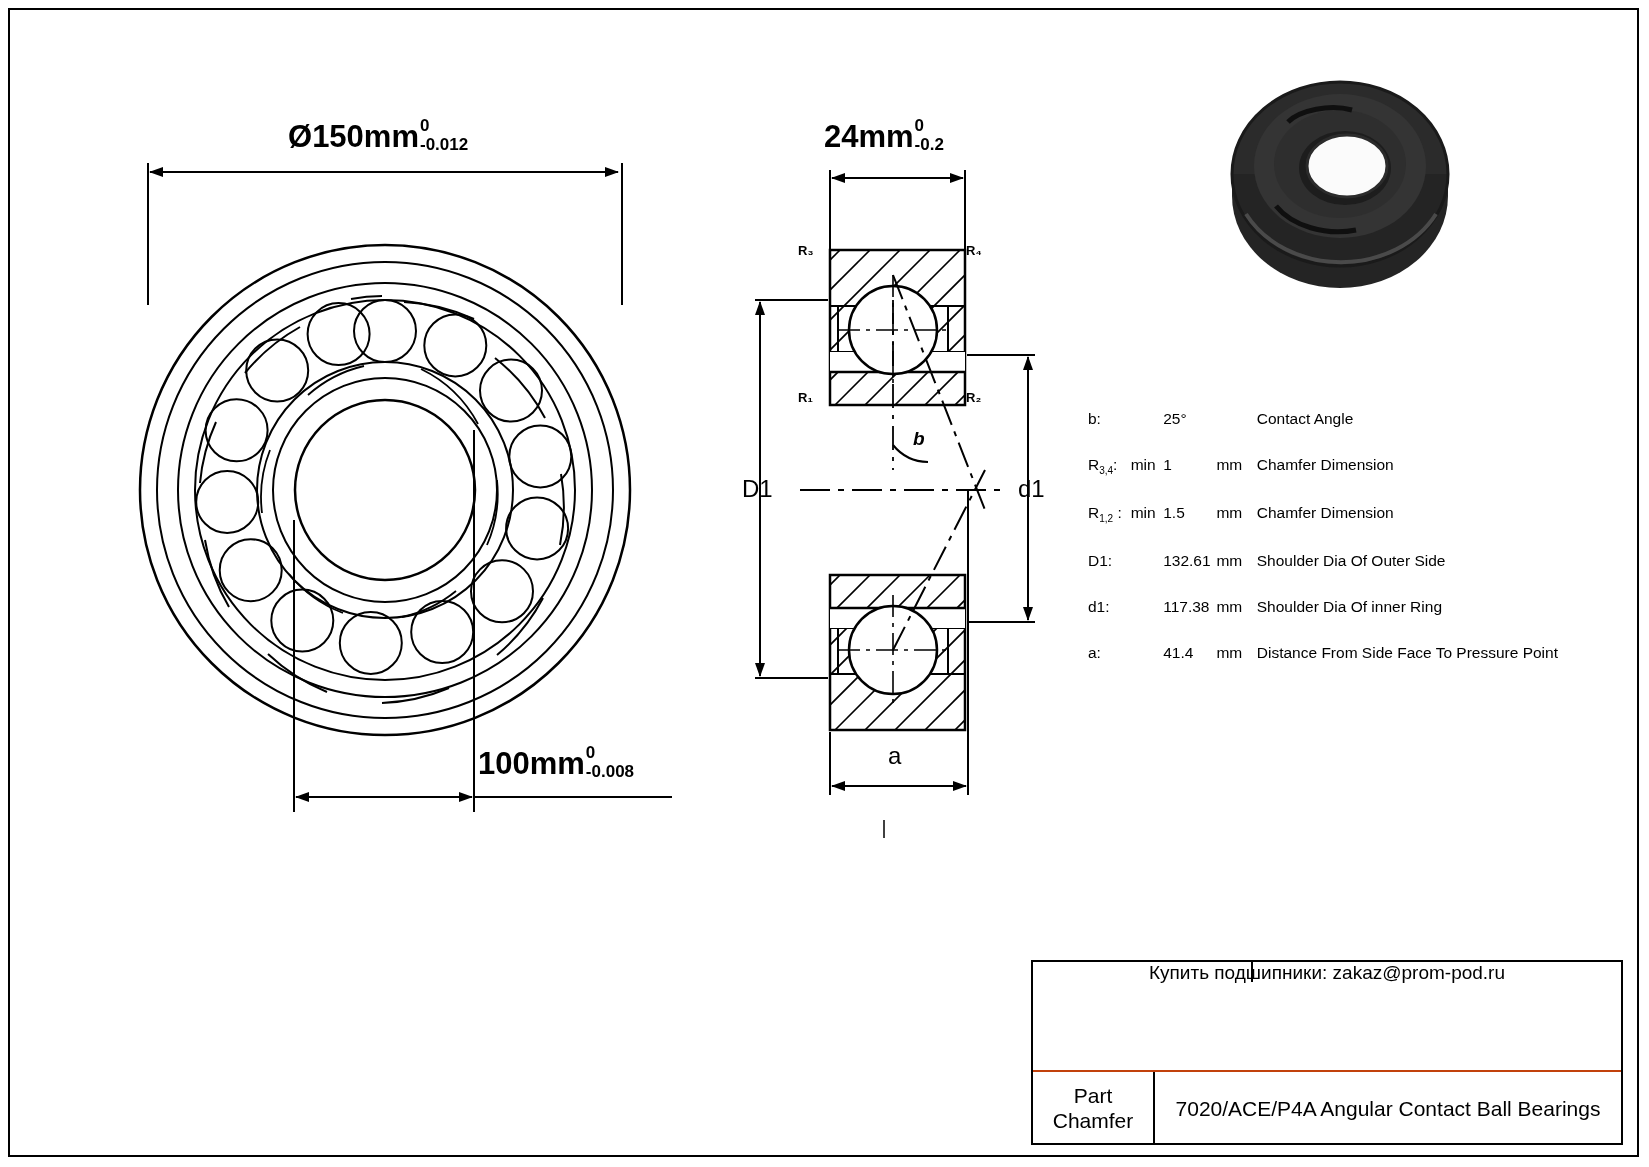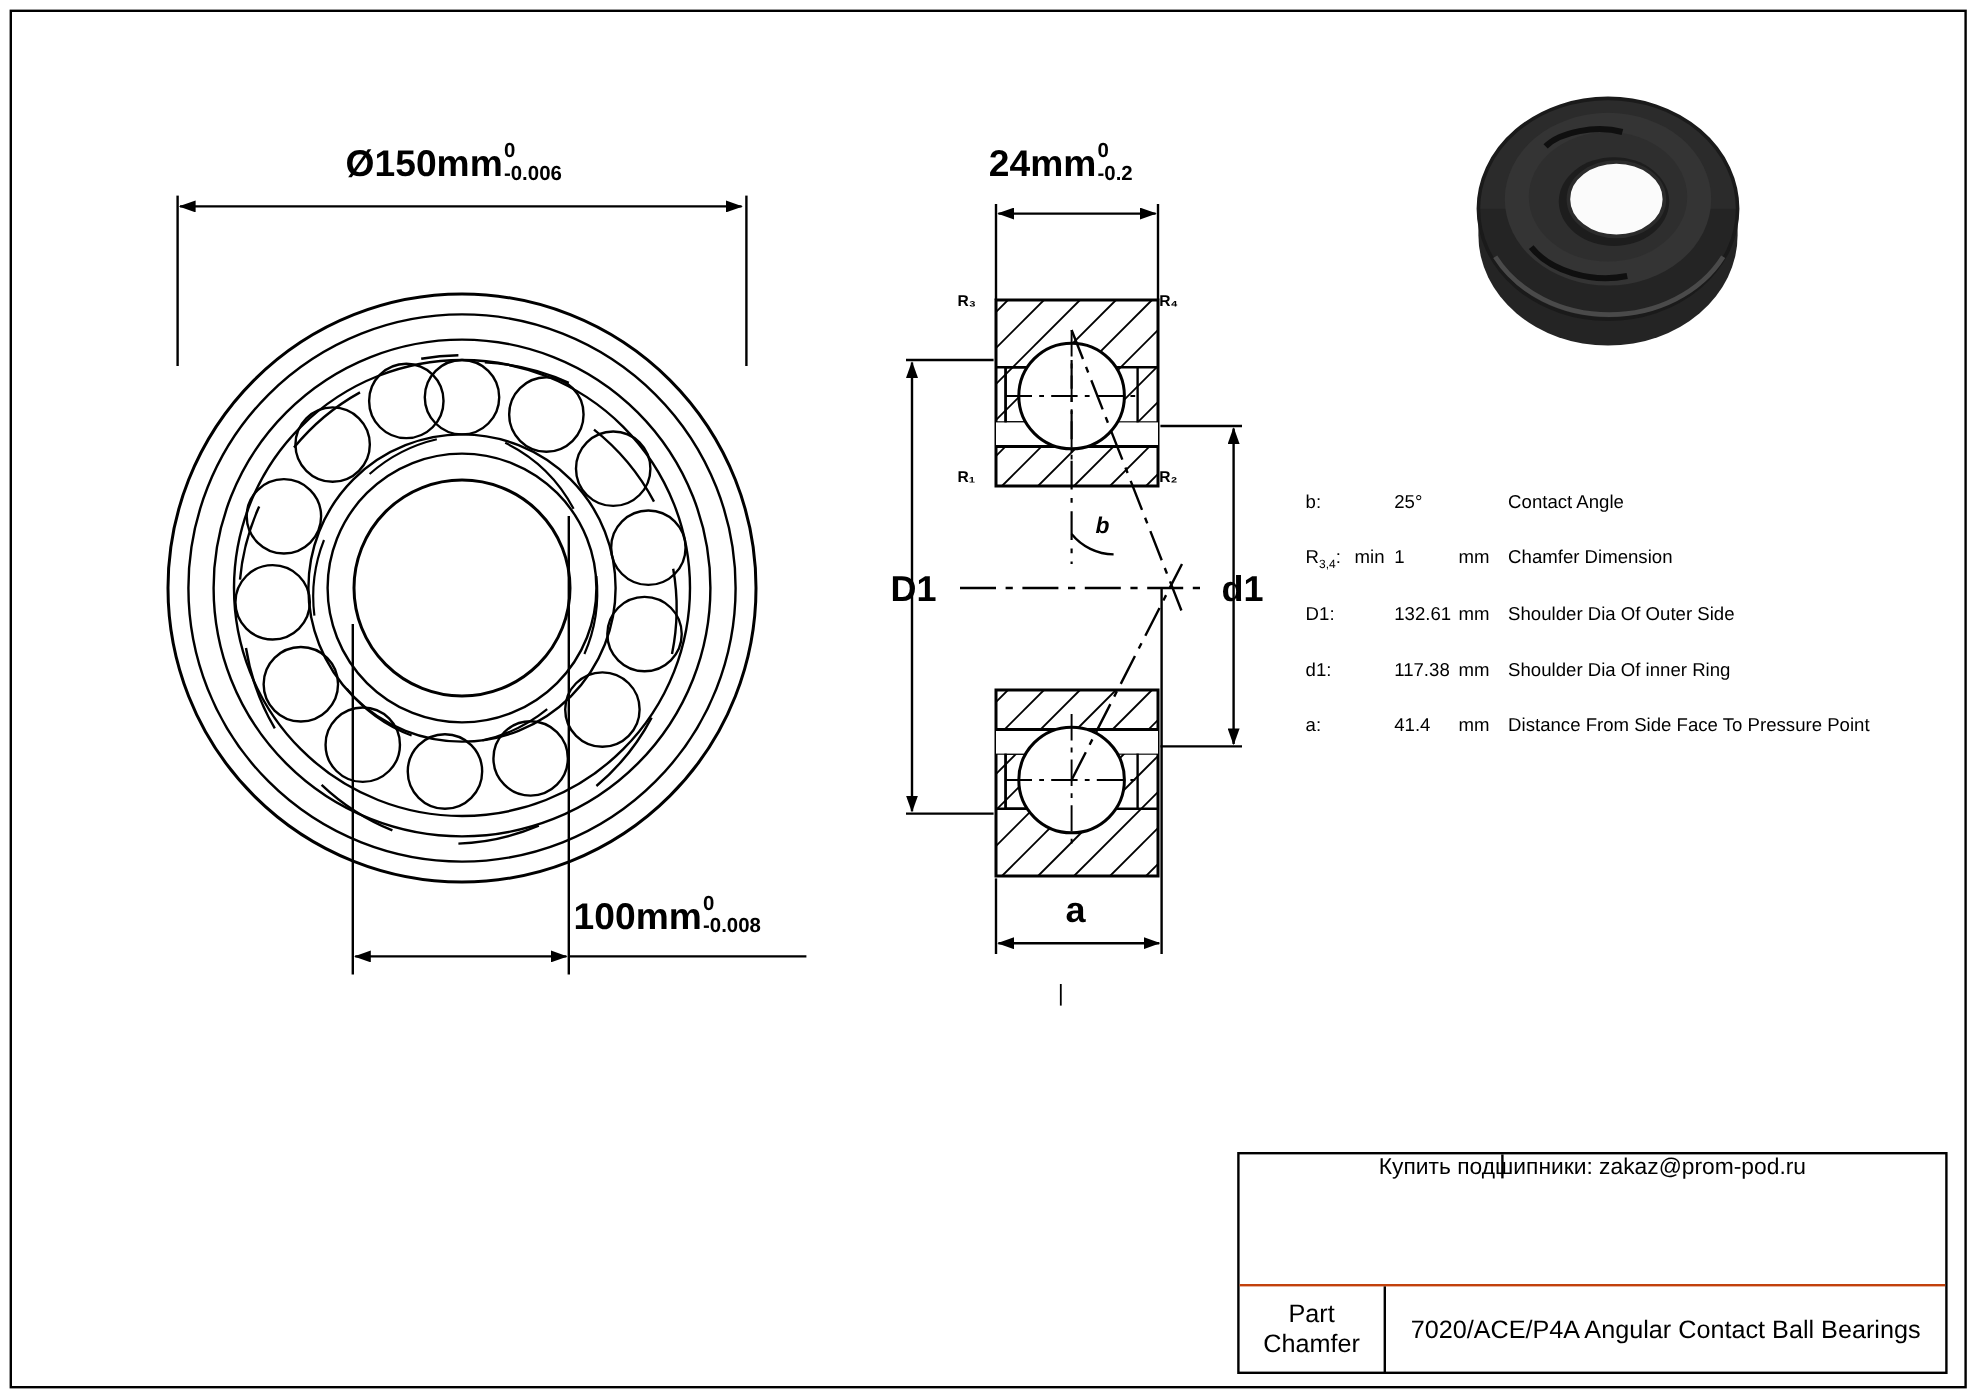--- a/index.html
+++ b/index.html
@@ -54,22 +54,22 @@
     align-items: flex-start;
     line-height: 1.1;
     margin-left: 1px;
     position: relative;
     top: -1px;
   }
   .tol-top { font-size: 17px; margin-bottom: 0px; }
   .tol-bot { font-size: 17px; }
 
   .axis-lbl {
-    font-size: 30px;
-    font-weight: 700;
+    font-size: 24px;
+    font-weight: 400;
   }
   .r-lbl {
     font-size: 13px;
     font-weight: 600;
   }
   .b-lbl {
     font-size: 19px;
     font-weight: 700;
     font-style: italic;
   }
@@ -374,21 +374,21 @@
       <ellipse cx="1340" cy="174" rx="108" ry="92" fill="none" stroke="#1a1a1a" stroke-width="3"></ellipse>
       <path d="M1246 214 A108 92 0 0 0 1436 214" fill="none" stroke="#4a4a4a" stroke-width="4"></path>
     </g>
   </svg>
 
   <div class="lbl dim-main" style="left:288px; top:118px;">
     <span class="tol-wrap">
       <span><span>Ø</span><span>150mm</span></span>
       <span class="tol-stack">
         <span class="tol-top">0</span>
-        <span class="tol-bot">-0.006</span>
+        <span class="tol-bot">-0.012</span>
       </span>
     </span>
   </div>
 
   <div class="lbl dim-main" style="left:478px; top:745px;">
     <span class="tol-wrap">
       <span>100mm</span>
       <span class="tol-stack">
         <span class="tol-top">0</span>
         <span class="tol-bot">-0.008</span>
@@ -423,20 +423,27 @@
           <td class="c-sym">b:</td>
           <td class="c-min"></td>
           <td class="c-val">25°</td>
           <td class="c-unit"></td>
           <td class="c-desc">Contact Angle</td>
         </tr>
         <tr>
           <td class="c-sym">R<sub>3,4</sub>:</td>
           <td class="c-min">min</td>
           <td class="c-val">1</td>
+          <td class="c-unit">mm</td>
+          <td class="c-desc">Chamfer Dimension</td>
+        </tr>
+        <tr>
+          <td class="c-sym">R<sub>1,2</sub> :</td>
+          <td class="c-min">min</td>
+          <td class="c-val">1.5</td>
           <td class="c-unit">mm</td>
           <td class="c-desc">Chamfer Dimension</td>
         </tr>
         <tr>
           <td class="c-sym">D1:</td>
           <td class="c-min"></td>
           <td class="c-val">132.61</td>
           <td class="c-unit">mm</td>
           <td class="c-desc">Shoulder Dia Of Outer Side</td>
         </tr>

